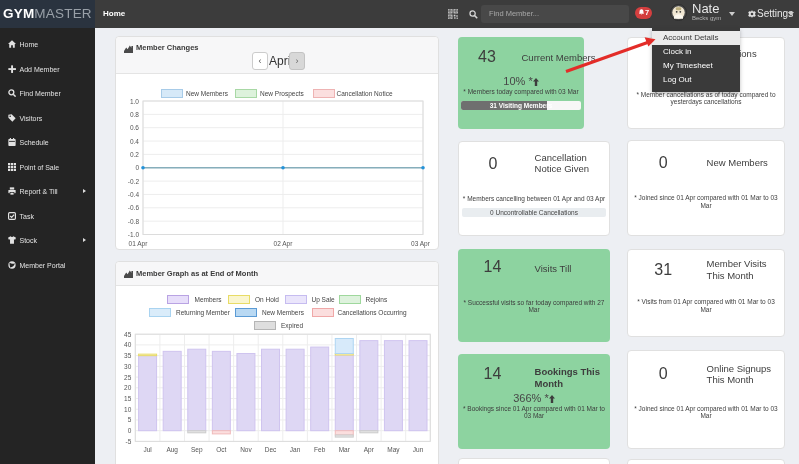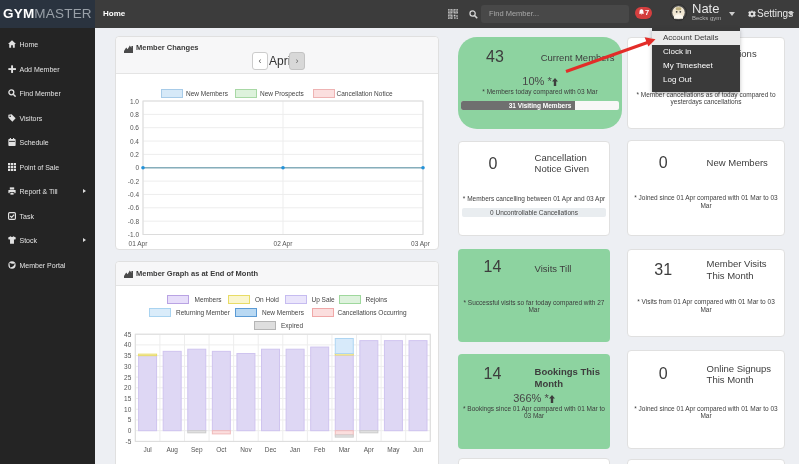--- a/index.html
+++ b/index.html
@@ -338,21 +338,21 @@
         <rect x="219.26666666666668" y="99.68" width="18" height="4.287999999999997" fill="#fbdede" stroke="#f0baba" stroke-width="1"></rect>
         <rect x="219.26666666666668" y="103.968" width="18" height="2.1440000000000055" fill="#e3e3e3" stroke="#cccccc" stroke-width="1"></rect>
         <rect x="243.85000000000002" y="9.632000000000005" width="18" height="90.048" fill="#ded7f4" stroke="#cfc4ef" stroke-width="1"></rect>
         <rect x="243.85000000000002" y="99.68" width="18" height="2.1440000000000055" fill="#e3e3e3" stroke="#cccccc" stroke-width="1"></rect>
         <rect x="268.43333333333334" y="9.632000000000005" width="18" height="90.048" fill="#ded7f4" stroke="#cfc4ef" stroke-width="1"></rect>
         <rect x="293.01666666666665" y="9.632000000000005" width="18" height="90.048" fill="#ded7f4" stroke="#cfc4ef" stroke-width="1"></rect>
       </g>
   </svg>
 </div>
 
-<div class="tile green" style="left:458px;top:37px;width:164px;height:92px;border-radius:19px;">
+<div class="tile green" style="left:458px;top:37px;width:126px;height:92px;">
   <div class="num" style="top:12px;">43</div>
   <div class="ttl" style="top:15px;white-space:nowrap;">Current Members</div>
   <div class="pct" style="top:39px;">10% *<svg width="6" height="8" viewBox="0 0 6 8" style="vertical-align:-0.5px;">
         <path d="M3 0 L6 3.4 H4.2 V8 H1.8 V3.4 H0 Z" fill="#3d3d3d"></path>
       </svg></div>
   <div class="note" style="top:50.5px;">* Members today compared with 03 Mar</div>
   <div class="bar" style="top:64px;background:#f7f7f7;color:#fff;">
     <div style="position:absolute;left:0;top:0;width:72%;height:100%;background:#6f6f6f;border-radius:2px 0 0 2px;"></div>
     <div style="position:relative;font-weight:bold;">31 Visiting Members</div>
   </div>

